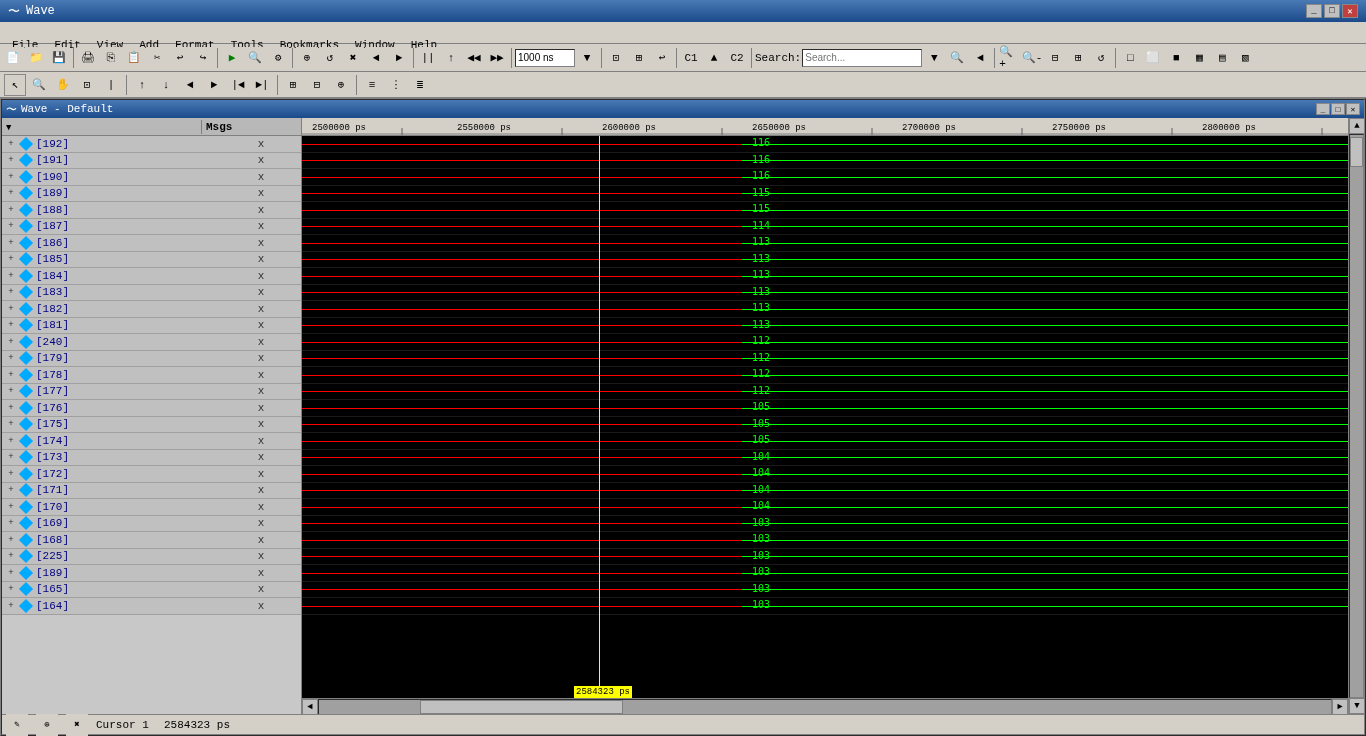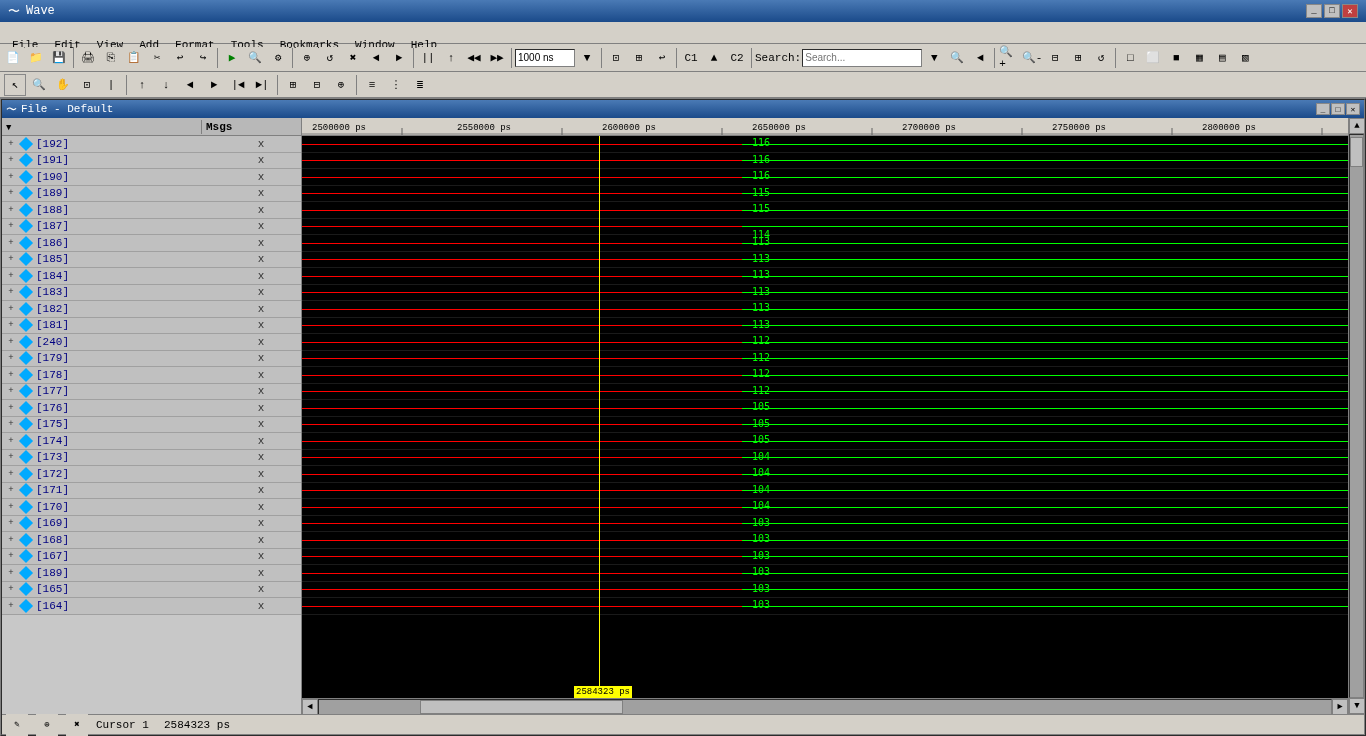--- a/index.html
+++ b/index.html
@@ -356,21 +356,21 @@
   <div class="tb-btn">≡</div>
   <div class="tb-btn">⋮</div>
   <div class="tb-btn">≣</div>
 </div>
 
 <div id="inner-window">
 
   <div id="inner-titlebar">
     <div style="display:flex;align-items:center;gap:4px;">
       <span>〜</span>
-      <span>File - Default</span>
+      <span>Wave - Default</span>
     </div>
     <div id="inner-title-controls">
       <div class="inner-btn">_</div>
       <div class="inner-btn">□</div>
       <div class="inner-btn">✕</div>
     </div>
   </div>
 
   <div class="signal-main-area">
 
@@ -531,21 +531,21 @@
     </div>
           <div class="signal-row">
       <span class="sig-expand">+</span>
       <div class="sig-diamond"></div>
       <span class="sig-name">[168]</span>
       <span class="sig-msgs">x</span>
     </div>
           <div class="signal-row">
       <span class="sig-expand">+</span>
       <div class="sig-diamond"></div>
-      <span class="sig-name">[167]</span>
+      <span class="sig-name">[225]</span>
       <span class="sig-msgs">x</span>
     </div>
           <div class="signal-row">
       <span class="sig-expand">+</span>
       <div class="sig-diamond"></div>
       <span class="sig-name">[189]</span>
       <span class="sig-msgs">x</span>
     </div>
           <div class="signal-row">
       <span class="sig-expand">+</span>
@@ -613,21 +613,21 @@
               <span style="position: absolute; left: 450px; top: 1px; color: rgb(0, 255, 0); font-size: 10px; font-family: monospace;">115</span>
             </div>
             <div class="wave-row" style="height: 16.5px; position: relative; border-bottom: 1px solid rgb(26, 26, 26);">
               <div style="position: absolute; left: 0px; right: 440px; top: 50%; height: 1px; background: red;"></div>
               <div style="position: absolute; left: 440px; right: 0px; top: 50%; height: 1px; background: rgb(0, 255, 0);"></div>
               <span style="position: absolute; left: 450px; top: 1px; color: rgb(0, 255, 0); font-size: 10px; font-family: monospace;">115</span>
             </div>
             <div class="wave-row" style="height: 16.5px; position: relative; border-bottom: 1px solid rgb(26, 26, 26);">
               <div style="position: absolute; left: 0px; right: 440px; top: 50%; height: 1px; background: red;"></div>
               <div style="position: absolute; left: 440px; right: 0px; top: 50%; height: 1px; background: rgb(0, 255, 0);"></div>
-              <span style="position: absolute; left: 450px; top: 10px; color: rgb(0, 255, 0); font-size: 10px; font-family: monospace;">114</span>
+              <span style="position: absolute; left: 450px; top: 1px; color: rgb(0, 255, 0); font-size: 10px; font-family: monospace;">114</span>
             </div>
             <div class="wave-row" style="height: 16.5px; position: relative; border-bottom: 1px solid rgb(26, 26, 26);">
               <div style="position: absolute; left: 0px; right: 440px; top: 50%; height: 1px; background: red;"></div>
               <div style="position: absolute; left: 440px; right: 0px; top: 50%; height: 1px; background: rgb(0, 255, 0);"></div>
               <span style="position: absolute; left: 450px; top: 1px; color: rgb(0, 255, 0); font-size: 10px; font-family: monospace;">113</span>
             </div>
             <div class="wave-row" style="height: 16.5px; position: relative; border-bottom: 1px solid rgb(26, 26, 26);">
               <div style="position: absolute; left: 0px; right: 440px; top: 50%; height: 1px; background: red;"></div>
               <div style="position: absolute; left: 440px; right: 0px; top: 50%; height: 1px; background: rgb(0, 255, 0);"></div>
               <span style="position: absolute; left: 450px; top: 1px; color: rgb(0, 255, 0); font-size: 10px; font-family: monospace;">113</span>

